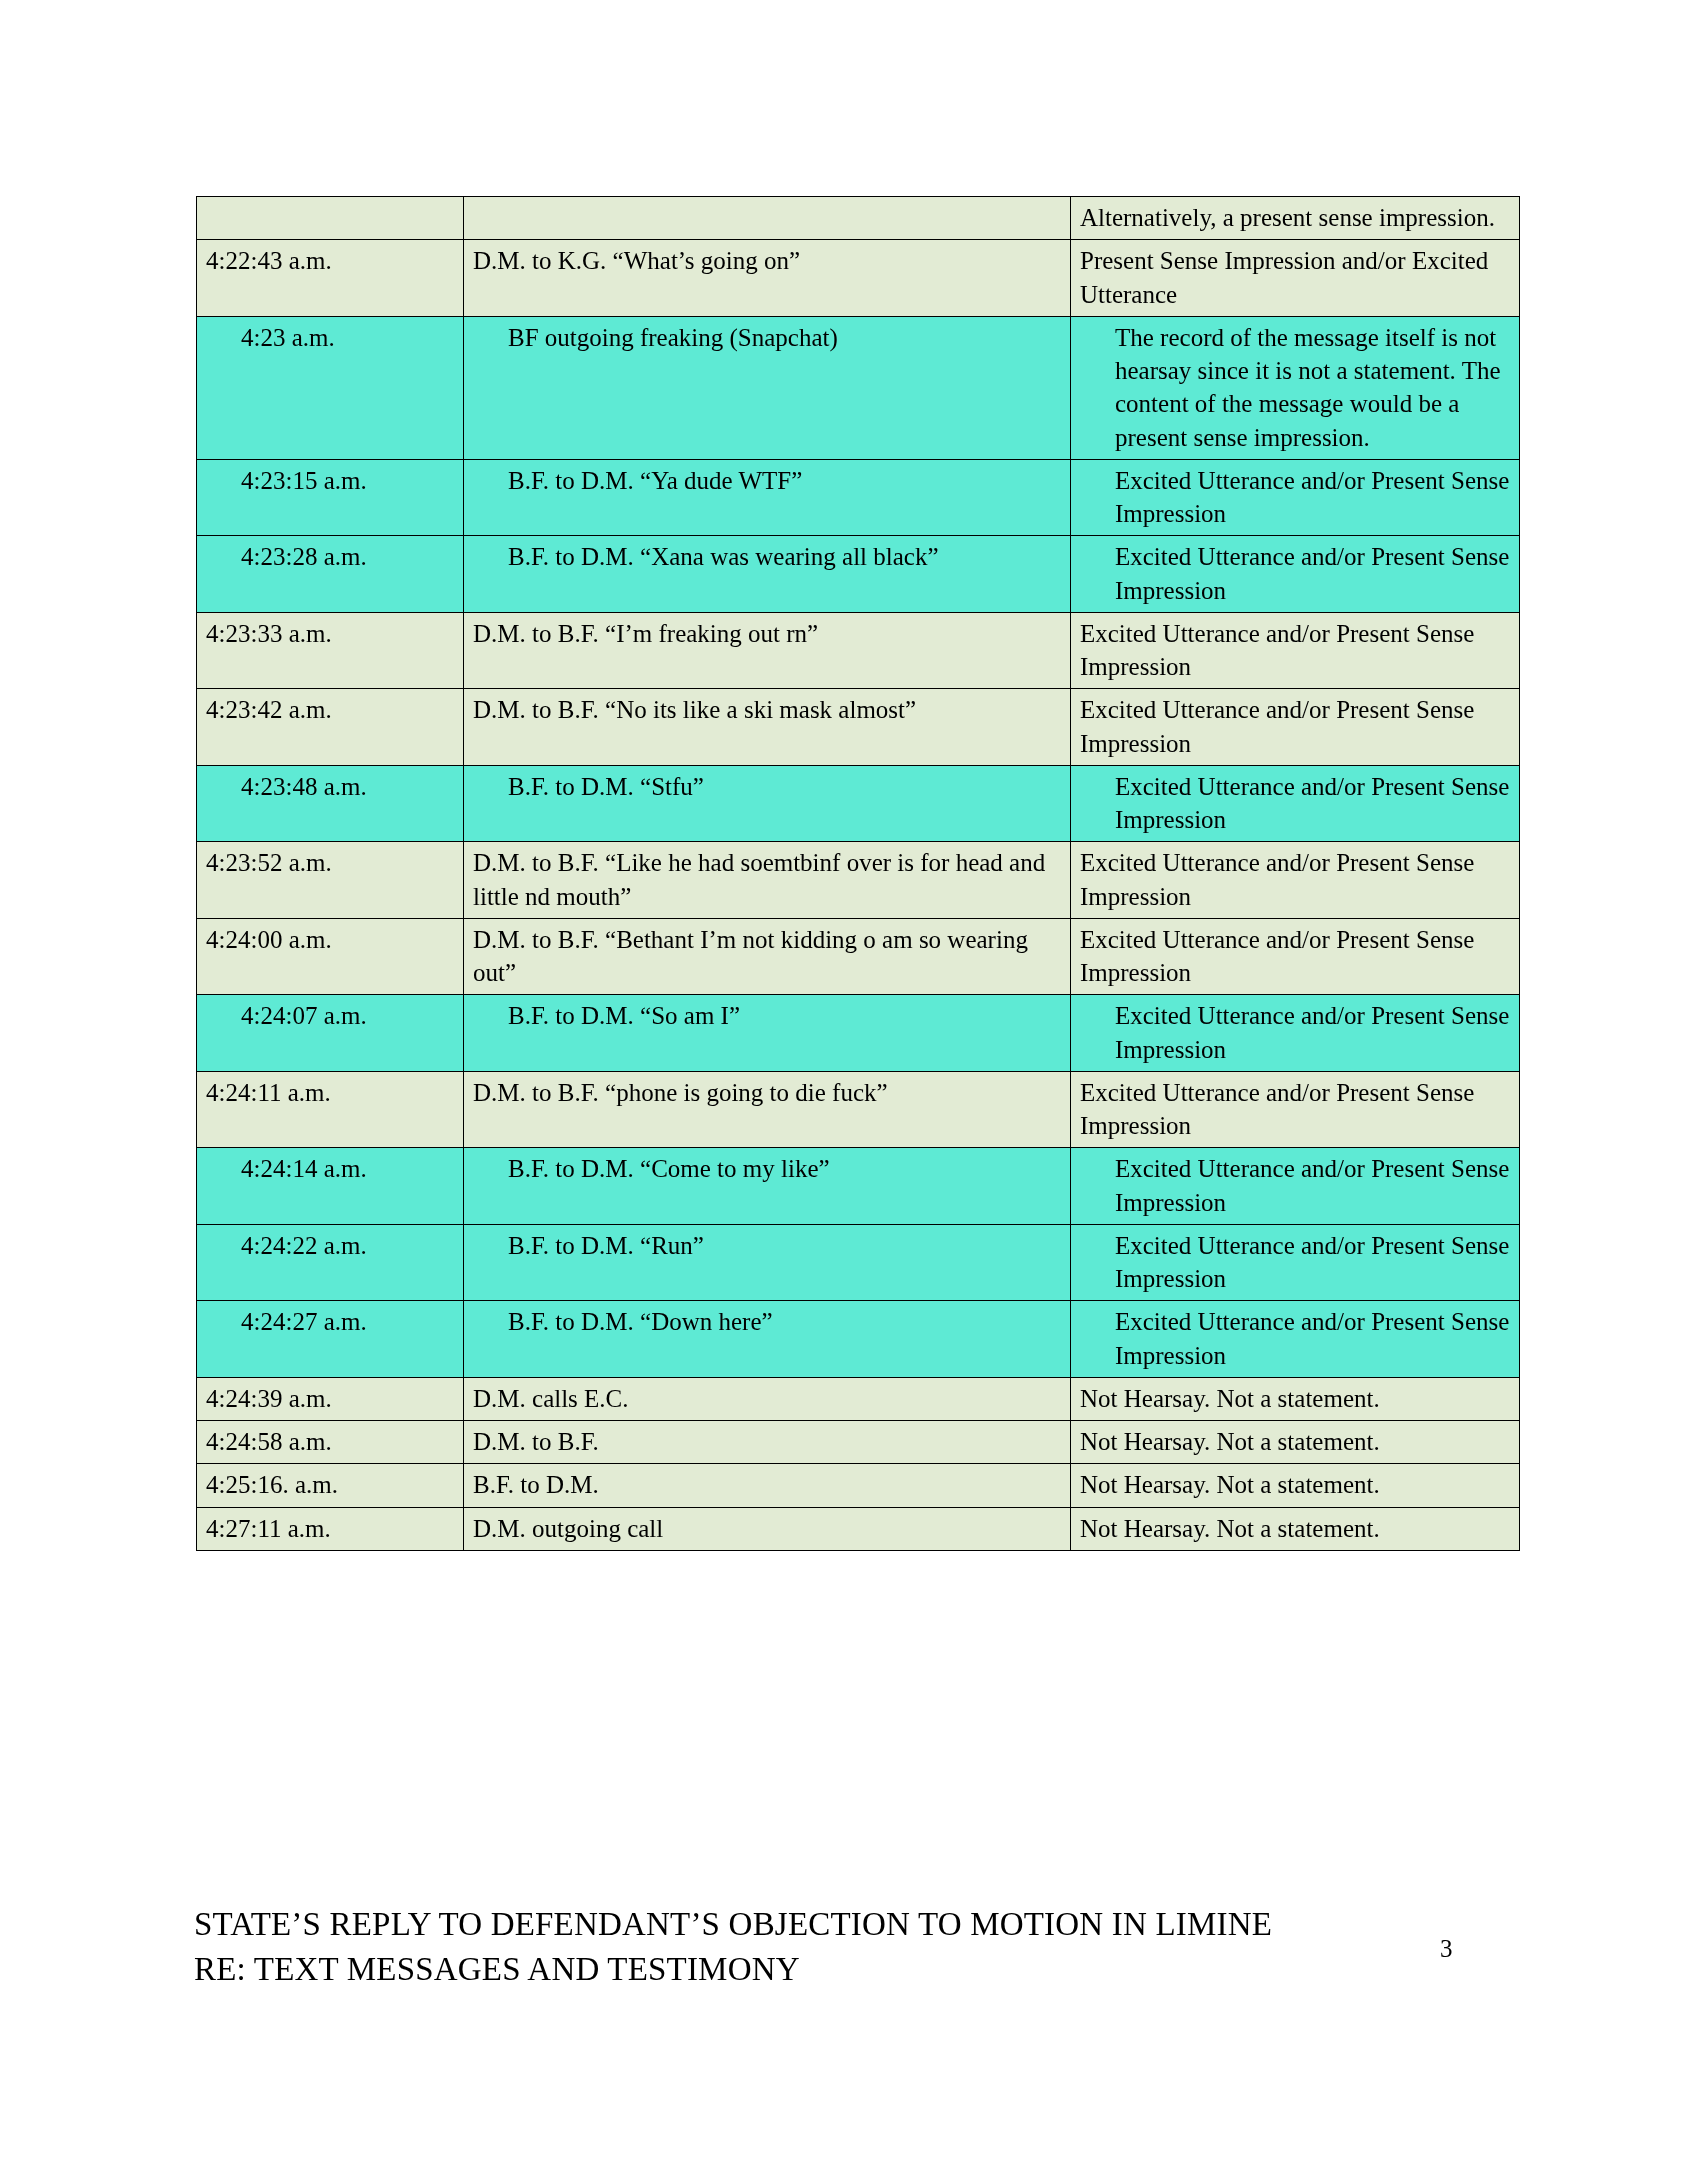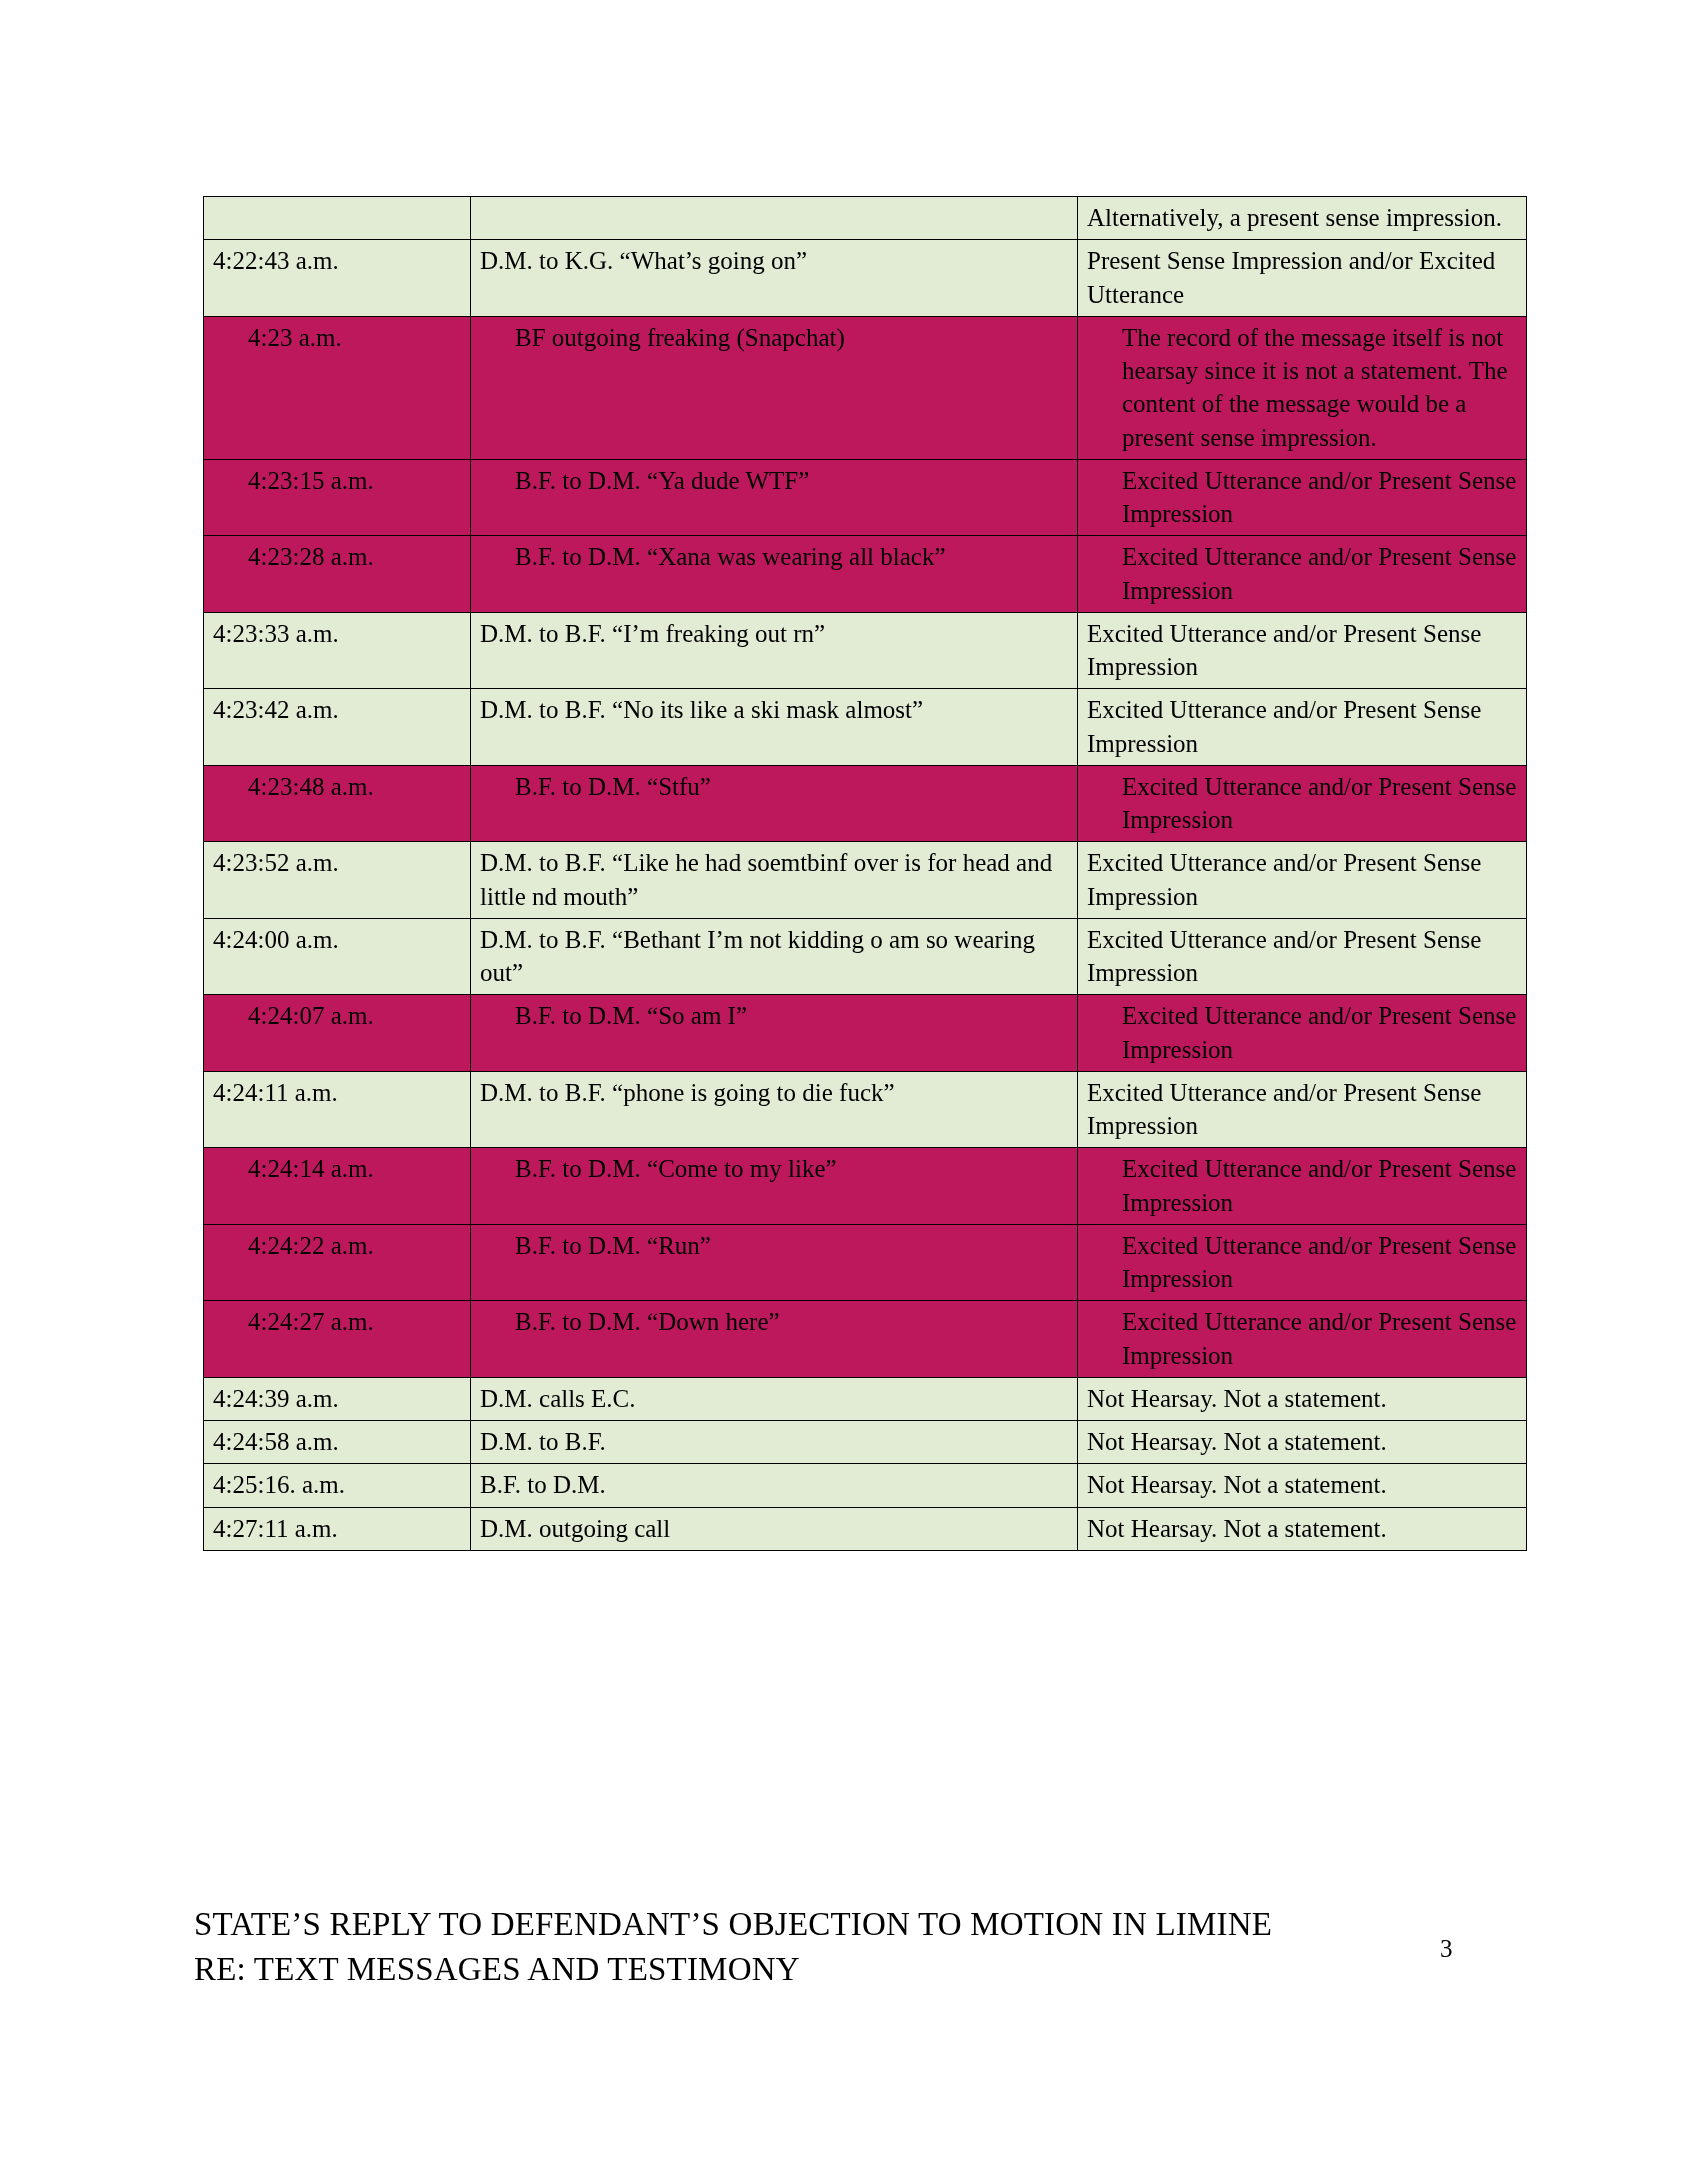--- a/index.html
+++ b/index.html
@@ -16,39 +16,39 @@
   }
   .page {
     position: absolute;
     left: 0; top: 0;
     width: 1683px;
     height: 2178px;
     background: #ffffff;
   }
   .doc-table {
     position: absolute;
-    left: 203px;
+    left: 196px;
     top: 196px;
     width: 1269px;
     border-collapse: collapse;
     table-layout: fixed;
   }
   .doc-table td {
     border: 1px solid #000000;
     vertical-align: top;
     font-size: 25px;
     line-height: 1.33;
     padding: 4px 8px 5px 9px;
   }
   .col-time { width: 249px; }
   .col-desc { width: 589px; }
   .col-class { width: 431px; }
 
   tr.green td { background: #e2ebd4; }
-  tr.blue  td { background: #be185d; padding-left: 44px; }
+  tr.blue  td { background: #5eead4; padding-left: 44px; }
 
   .footer {
     position: absolute;
     left: 194px;
     top: 1902px;
     width: 1287px;
     font-size: 33px;
     line-height: 1.35;
     letter-spacing: 0.2px;
   }

